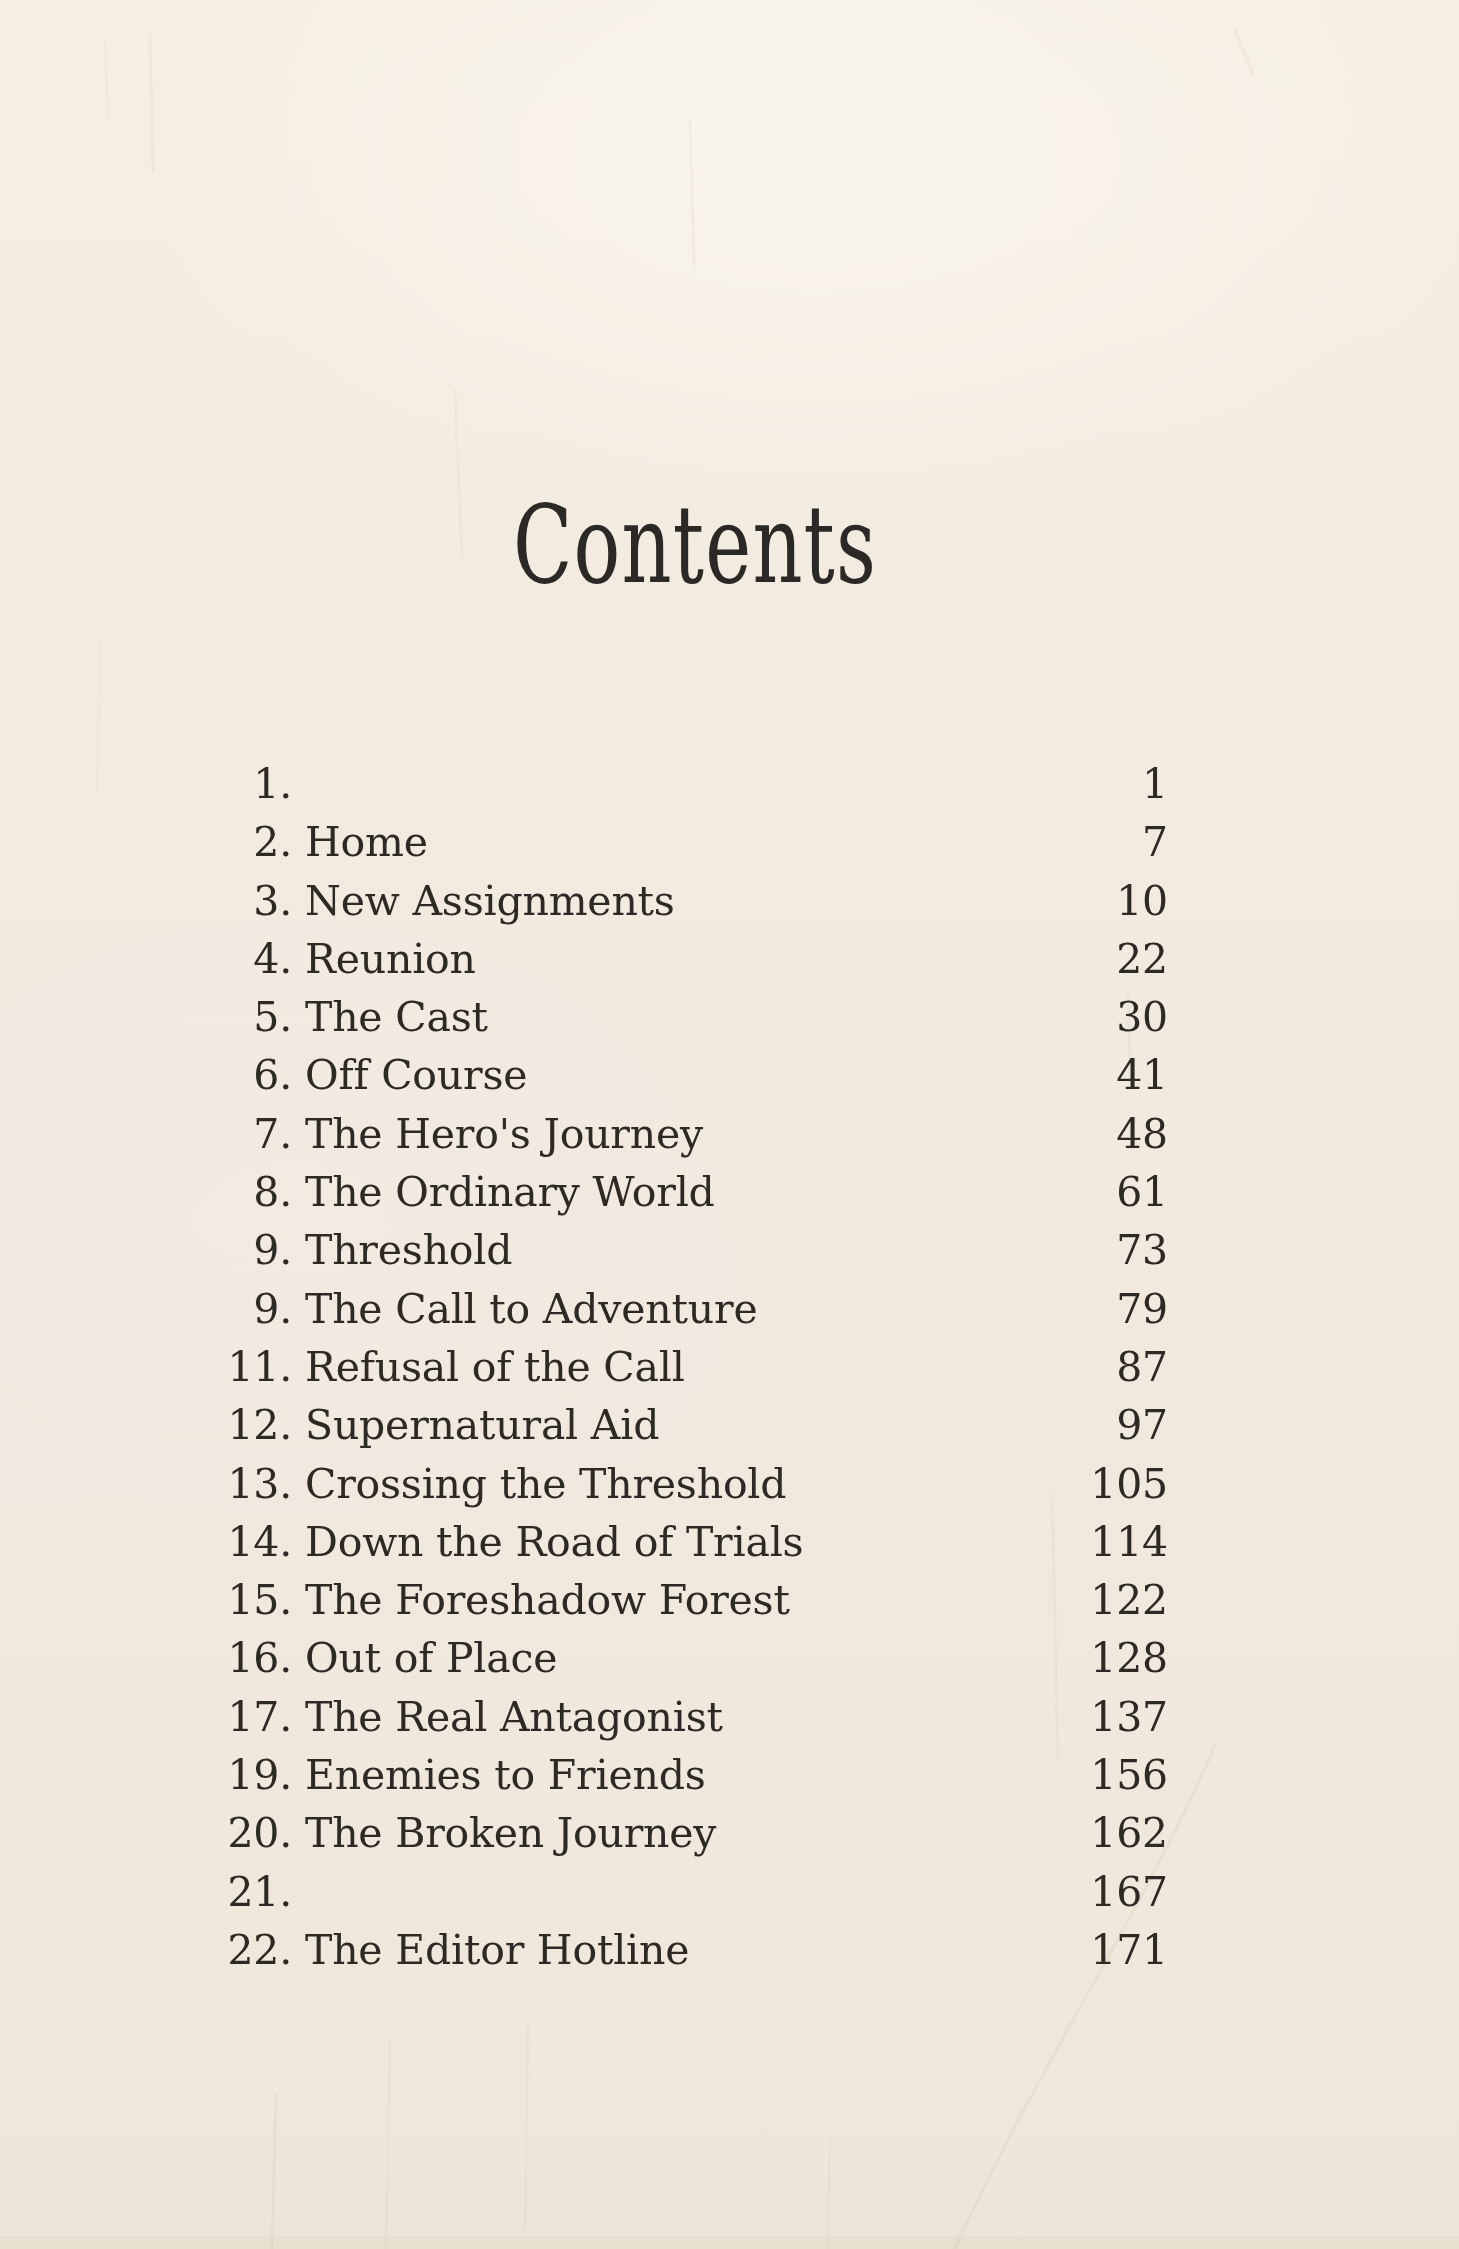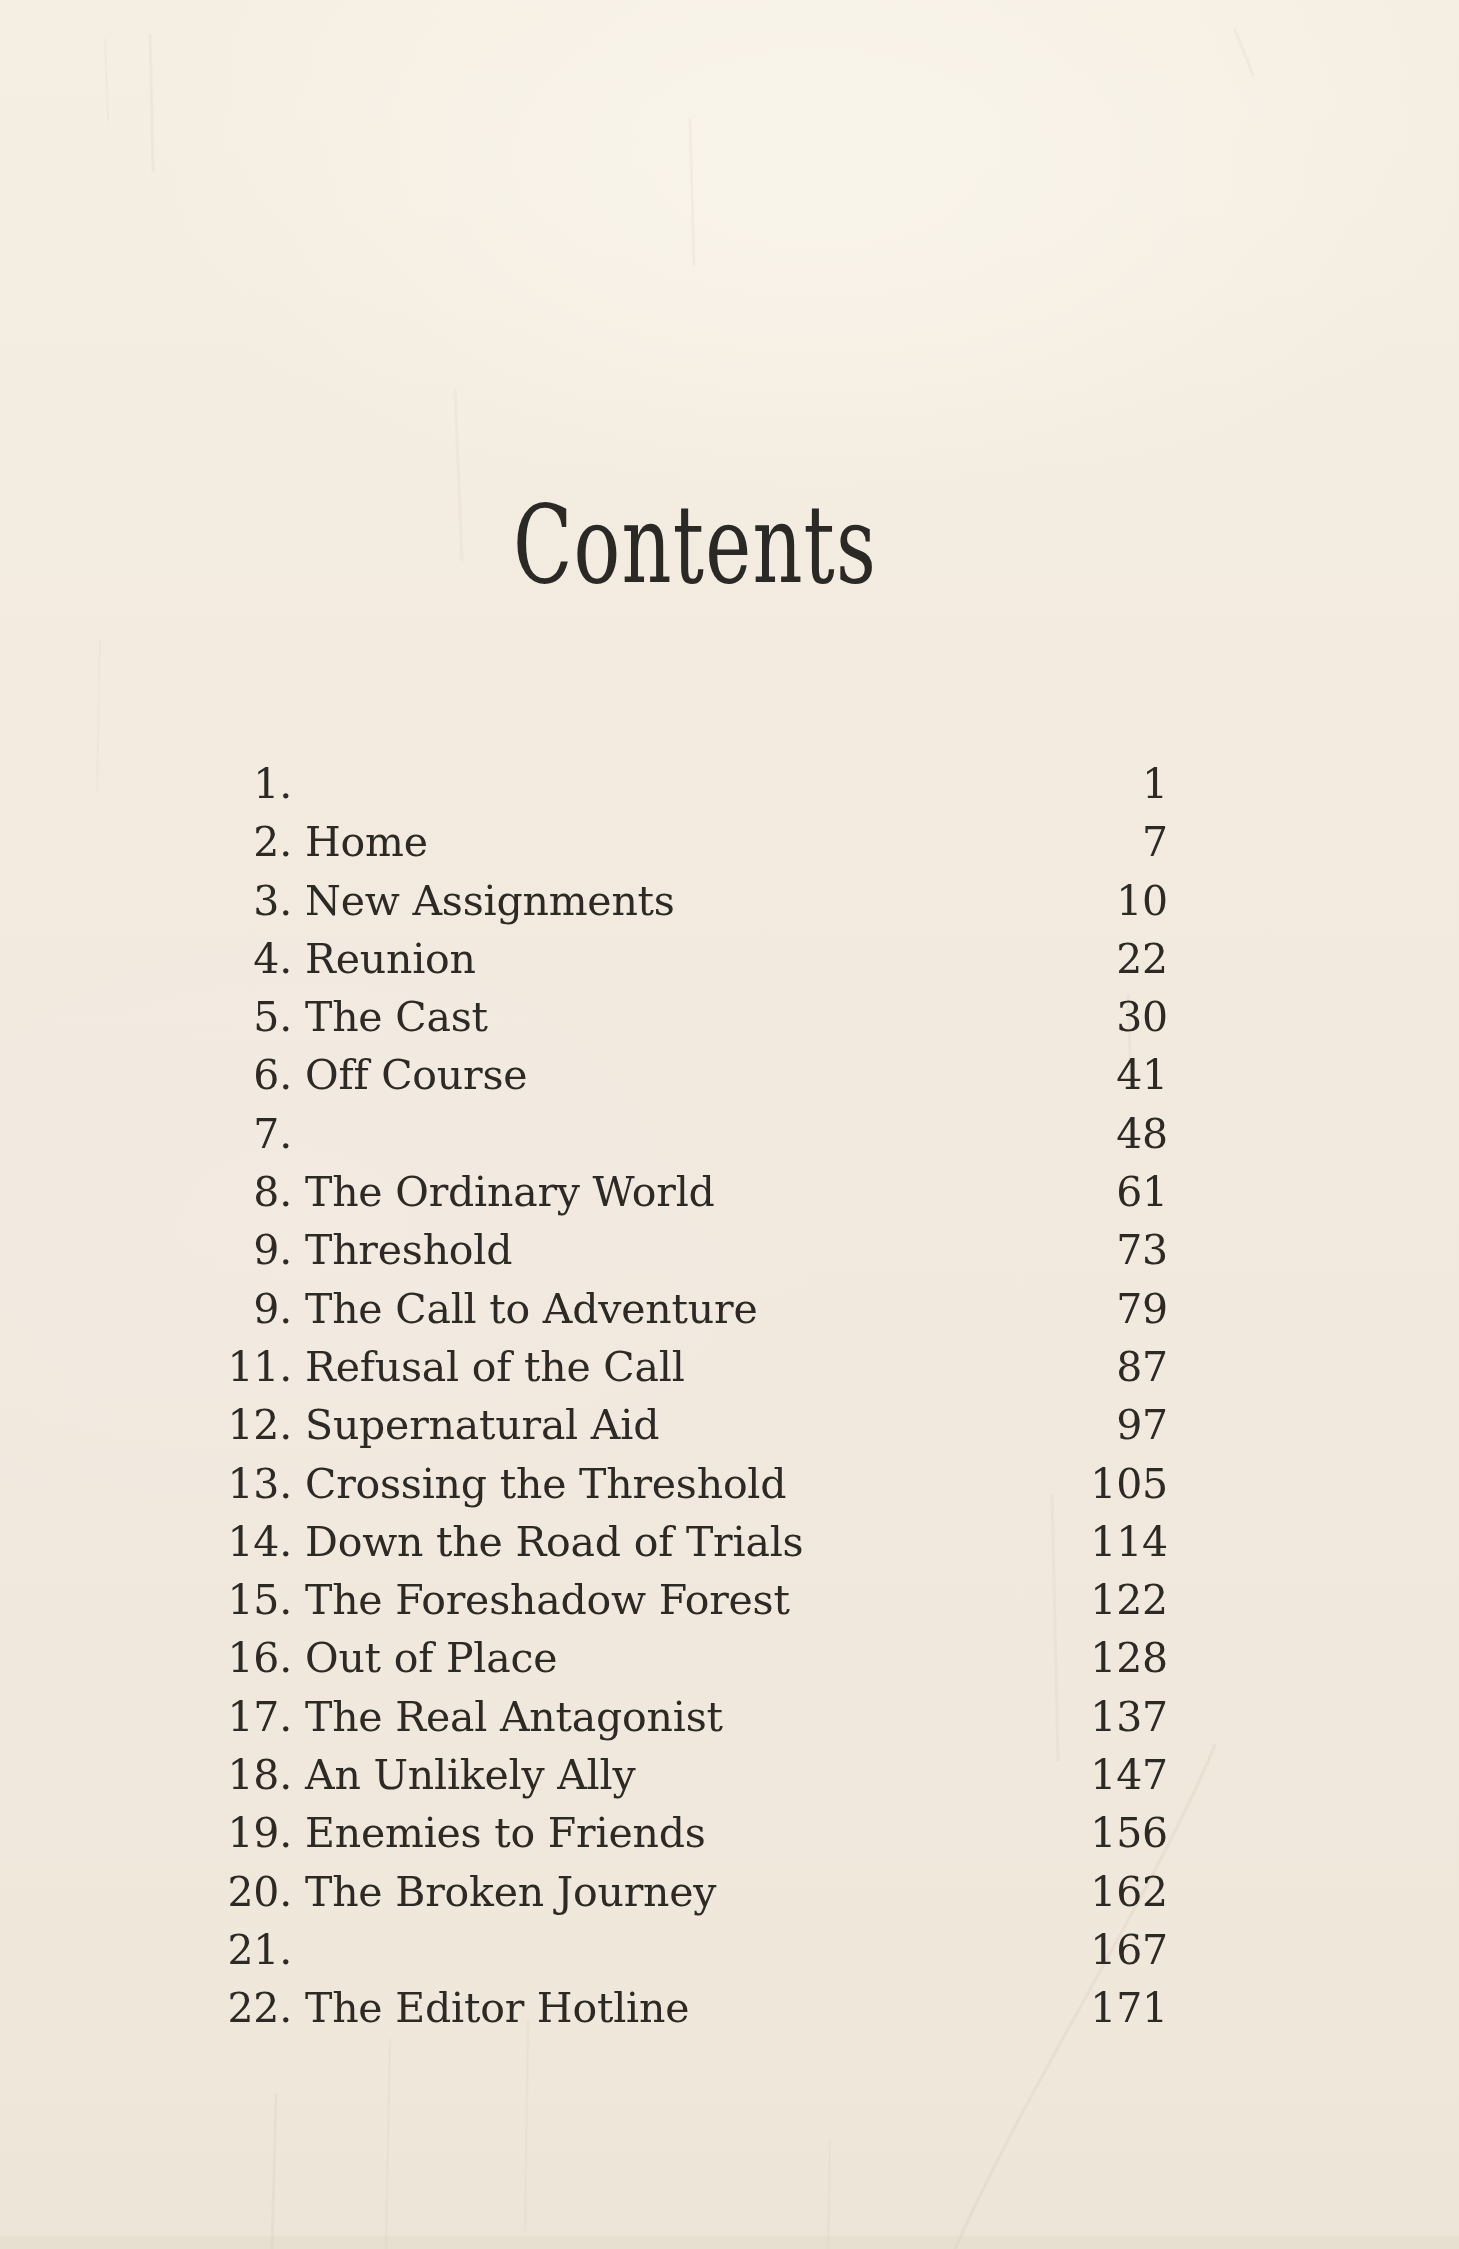--- a/index.html
+++ b/index.html
@@ -125,20 +125,21 @@
   </div>
 
   <div class="toc-row">
     <span class="chapter-num">6.</span>
     <span class="chapter-title">Off Course</span>
     <span class="chapter-page">41</span>
   </div>
 
   <div class="toc-row">
     <span class="chapter-num">7.</span>
+    <span class="chapter-title">The Hero's Journey</span>
     <span class="chapter-page">48</span>
   </div>
 
   <div class="toc-row">
     <span class="chapter-num">8.</span>
     <span class="chapter-title">The Ordinary World</span>
     <span class="chapter-page">61</span>
   </div>
 
   <div class="toc-row">
@@ -188,25 +189,20 @@
     <span class="chapter-title">Out of Place</span>
     <span class="chapter-page">128</span>
   </div>
 
   <div class="toc-row">
     <span class="chapter-num">17.</span>
     <span class="chapter-title">The Real Antagonist</span>
     <span class="chapter-page">137</span>
   </div>
 
-  <div class="toc-row">
-    <span class="chapter-num">18.</span>
-    <span class="chapter-title">An Unlikely Ally</span>
-    <span class="chapter-page">147</span>
-  </div>
 
   <div class="toc-row">
     <span class="chapter-num">19.</span>
     <span class="chapter-title">Enemies to Friends</span>
     <span class="chapter-page">156</span>
   </div>
 
   <div class="toc-row">
     <span class="chapter-num">20.</span>
     <span class="chapter-title">The Broken Journey</span>

